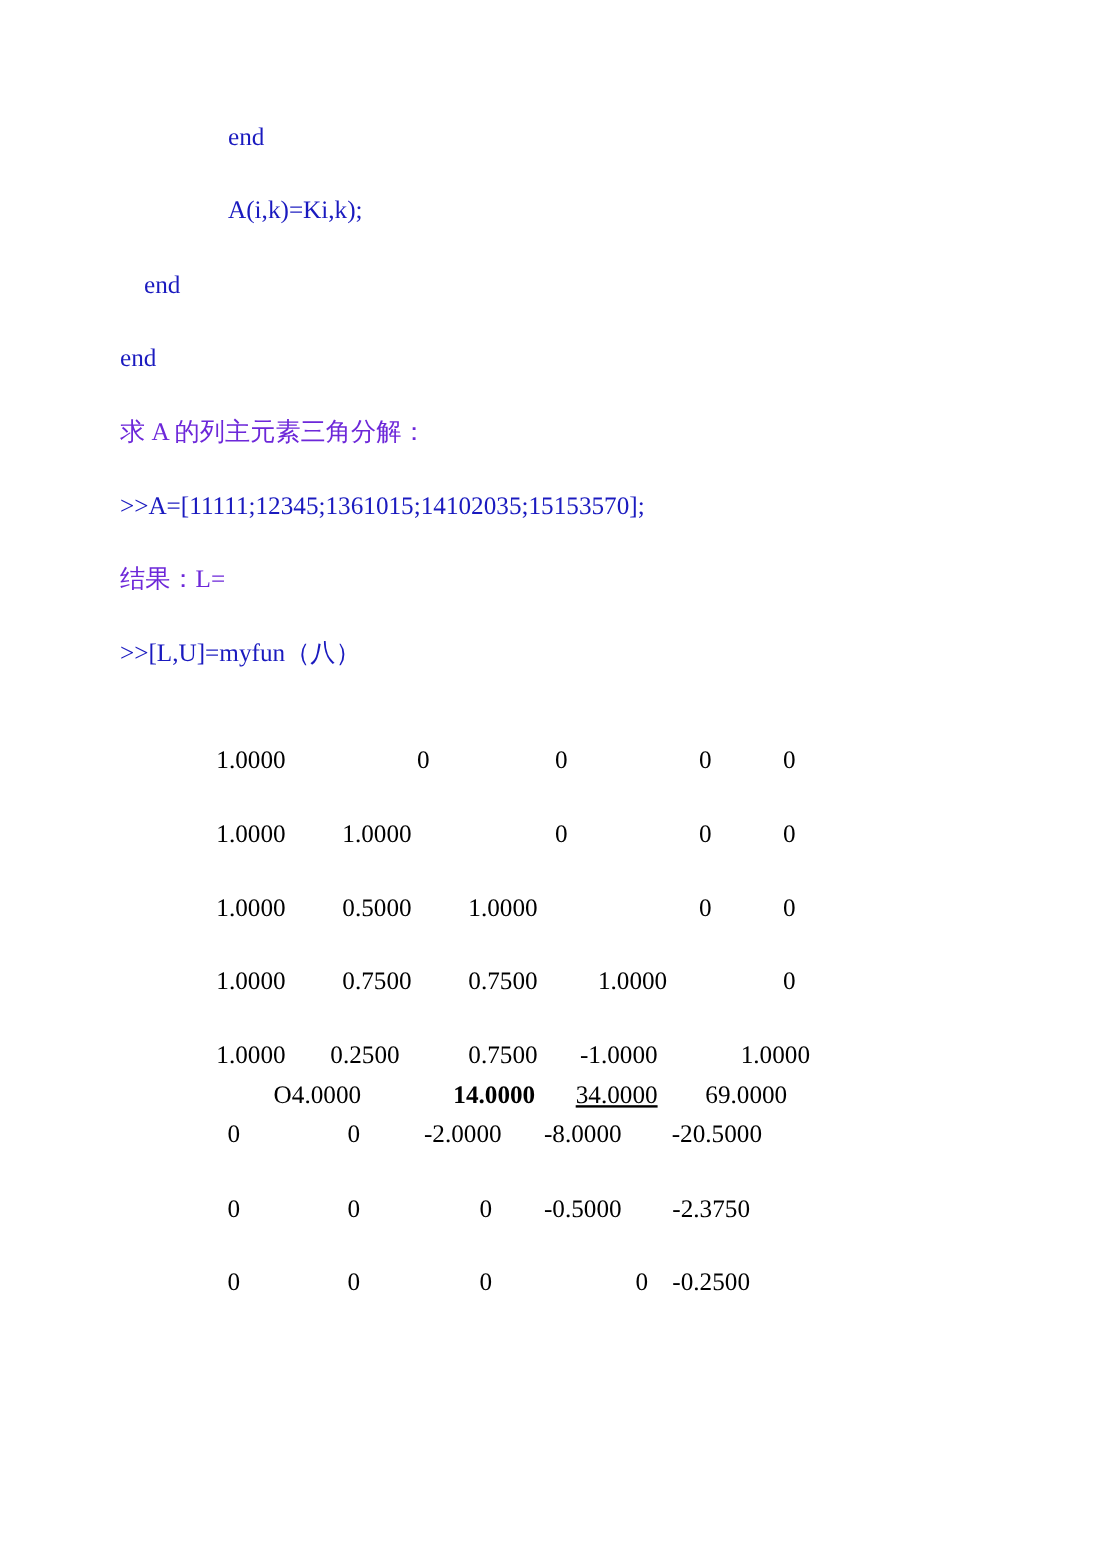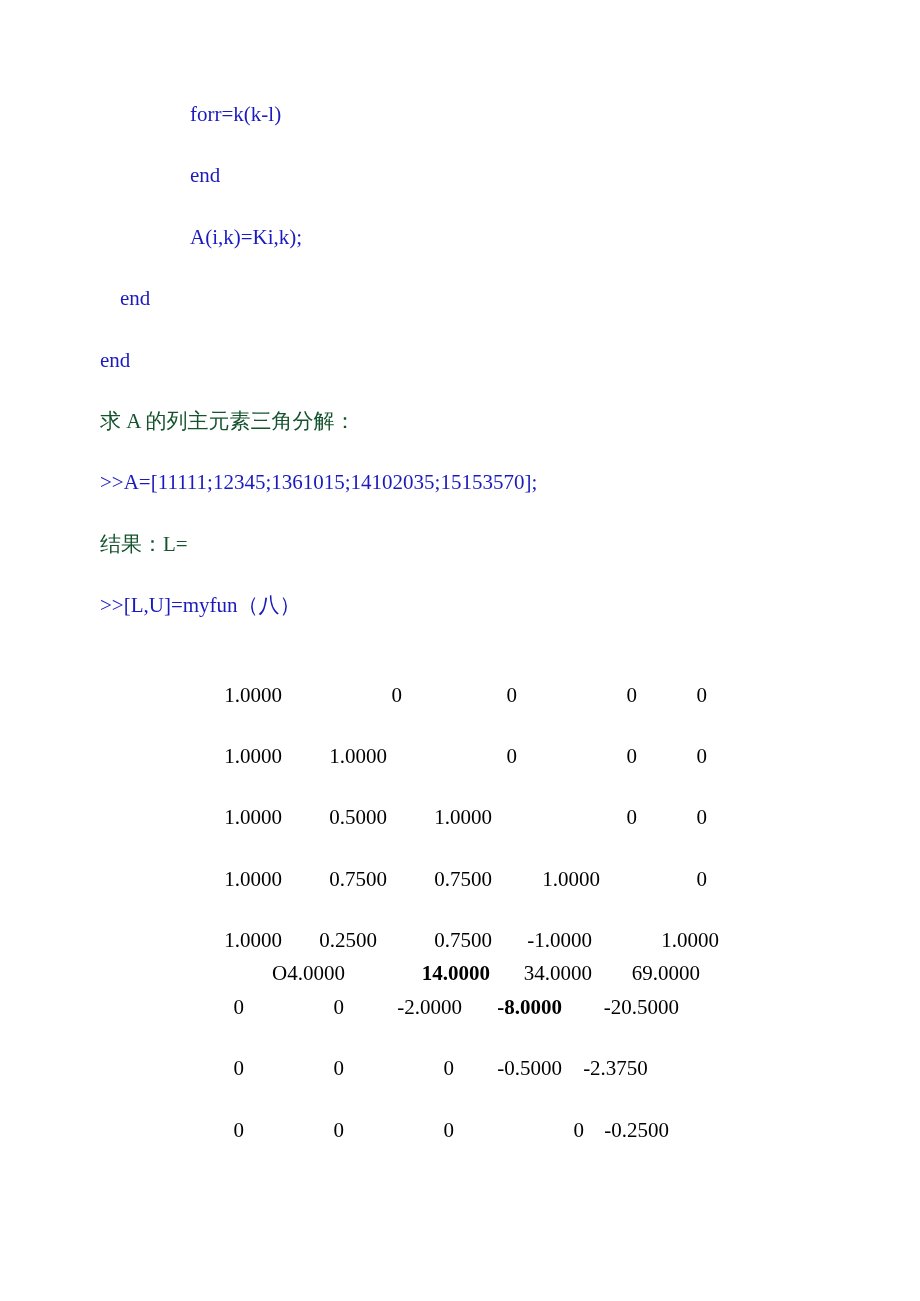--- a/index.html
+++ b/index.html
@@ -14,50 +14,49 @@
   }
   .page {
     padding: 100px 100px 60px 100px;
     line-height: 1.4;
   }
   .code-line {
     color: #1a1abf;
     white-space: pre;
   }
   .text-line {
-    color: #14532d;
+    color: #6d28d9;
     white-space: pre-wrap;
   }
   .block {
     margin-bottom: 32px;
   }
   .matrix-area {
     margin-top: 60px;
-    margin-left: 120px;
+    margin-left: 76px;
     font-family: "Times New Roman", serif;
   }
   .matrix-row {
     display: flex;
     margin-bottom: 32px;
     white-space: pre;
   }
   .matrix-row.tight {
     margin-bottom: 4px;
   }
   .cell {
     display: inline-block;
     text-align: right;
   }
 </style>
 </head>
 <body>
 
 <div class="page">
 
-  <div class="block code-line" style="padding-left:90px;">forr=k(k-l)</div>
   <div class="block code-line" style="padding-left:90px;">end</div>
   <div class="block code-line" style="padding-left:90px;">A(i,k)=Ki,k);</div>
   <div class="block code-line" style="padding-left:20px;">end</div>
   <div class="block code-line" style="padding-left:0px;">end</div>
 
   <div class="block text-line">求 A 的列主元素三角分解：</div>
   <div class="block code-line">&gt;&gt;A=[11111;12345;1361015;14102035;15153570];</div>
   <div class="block text-line">结果：L=</div>
   <div class="block code-line">&gt;&gt;[L,U]=myfun（八）</div>
 
@@ -100,38 +99,38 @@
       <span class="cell" style="width:95px;">0.2500</span>
       <span class="cell" style="width:115px;">0.7500</span>
       <span class="cell" style="width:100px;">-1.0000</span>
       <span class="cell" style="width:127px;">1.0000</span>
     </div>
 
     <div class="matrix-row tight">
       <span class="cell" style="width:52px;"></span>
       <span class="cell" style="width:78px;text-align:left;">O4.0000</span>
       <span class="cell" style="width:140px;font-weight:bold;">14.0000</span>
-      <span class="cell" style="width:102px;">34.0000</span>
+      <span class="cell" style="width:102px;text-decoration:underline;">34.0000</span>
       <span class="cell" style="width:108px;">69.0000</span>
     </div>
 
     <div class="matrix-row">
       <span class="cell" style="width:24px;">0</span>
       <span class="cell" style="width:100px;">0</span>
       <span class="cell" style="width:118px;">-2.0000</span>
-      <span class="cell" style="width:100px;font-weight:bold;">-8.0000</span>
+      <span class="cell" style="width:100px;">-8.0000</span>
       <span class="cell" style="width:117px;">-20.5000</span>
     </div>
 
     <div class="matrix-row">
       <span class="cell" style="width:24px;">0</span>
       <span class="cell" style="width:100px;">0</span>
       <span class="cell" style="width:110px;">0</span>
       <span class="cell" style="width:108px;font-family:Liberation Serif, serif;">-0.5000</span>
-      <span class="cell" style="width:107px;text-align:center;">-2.3750</span>
+      <span class="cell" style="width:107px;">-2.3750</span>
     </div>
 
     <div class="matrix-row">
       <span class="cell" style="width:24px;">0</span>
       <span class="cell" style="width:100px;">0</span>
       <span class="cell" style="width:110px;">0</span>
       <span class="cell" style="width:130px;">0</span>
       <span class="cell" style="width:85px;">-0.2500</span>
     </div>
 

